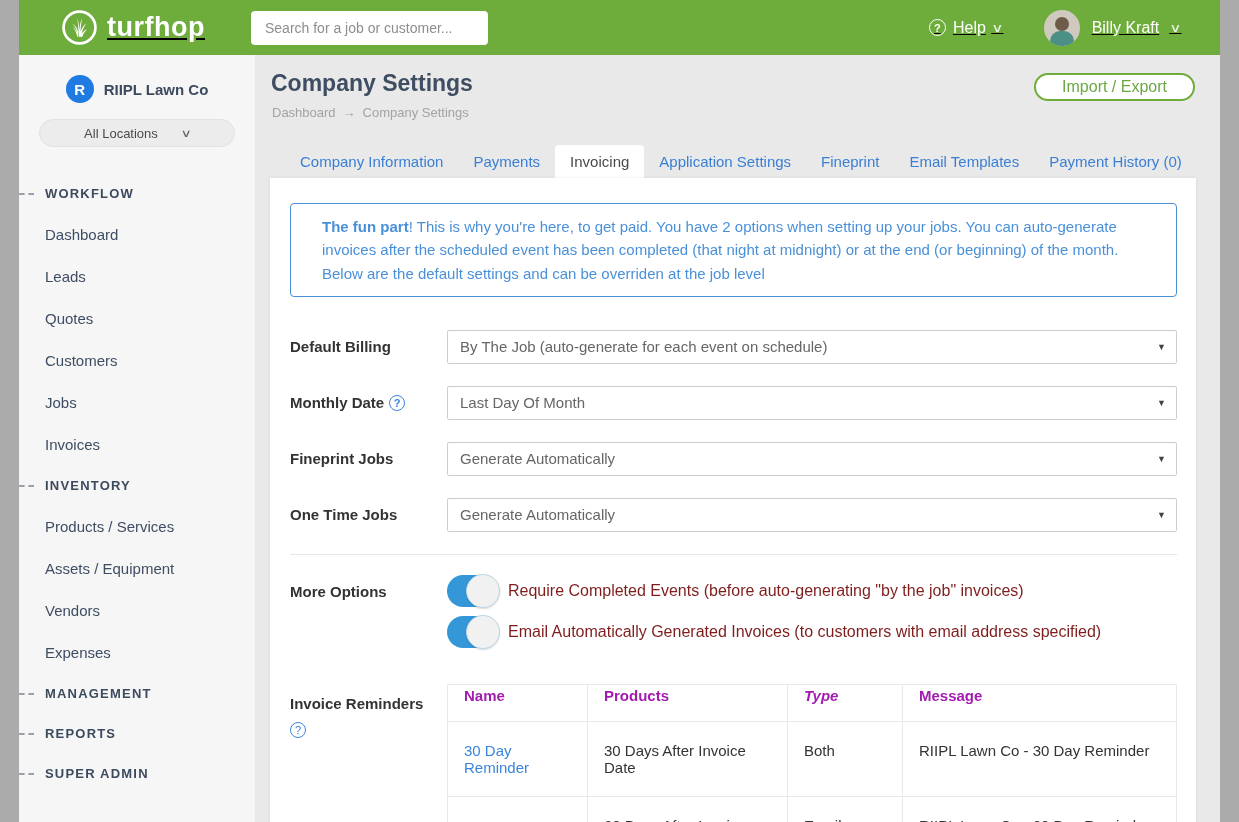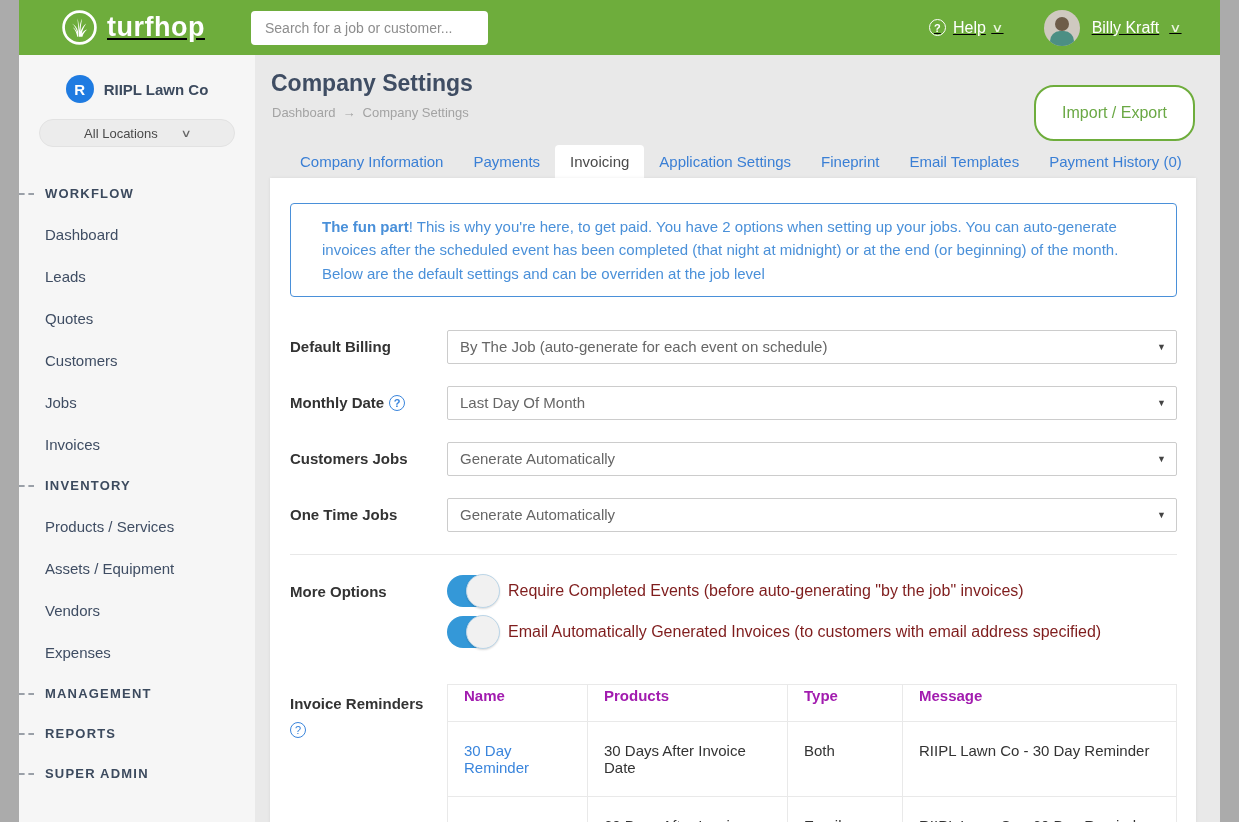--- a/index.html
+++ b/index.html
@@ -53,21 +53,21 @@
     border-top:2px dashed #9aa0a8; }
   .nav-item { height:42px; display:flex; align-items:center; padding-left:26px;
     font-size:15px; color:#3f4d63; cursor:pointer; }
 
   
   .main { position:absolute; left:255px; top:55px; right:19px; bottom:0; background:#e9e9e9; }
   .page-title { position:absolute; left:16px; top:15px; font-size:23px; font-weight:bold; color:#3f4d63; }
   .breadcrumb { position:absolute; left:17px; top:50px; font-size:13px; color:#a3a3a3;
     display:flex; gap:7px; align-items:center; }
   .crumb { color:#a3a3a3; cursor:pointer; }
-  .import-btn { position:absolute; right:25px; top:30px; height:56px; padding:0 26px;
+  .import-btn { position:absolute; right:25px; top:18px; height:28px; padding:0 26px;
     background:#fff; border:2px solid #6ead3c; border-radius:20px; color:#6aa844;
     font-size:16px; display:flex; align-items:center; cursor:pointer;
     font-family:"Liberation Sans", sans-serif; }
 
   .tabs { position:absolute; left:30px; top:90px; height:33px; display:flex; align-items:stretch; }
   .tab { display:flex; align-items:center; padding:0 15px; font-size:15px; color:#3a7fd5;
     cursor:pointer; white-space:nowrap; }
   .tab.active { background:#fff; color:#4a4a4a; border-radius:4px 4px 0 0; }
 
   .card { position:absolute; left:15px; right:24px; top:123px; bottom:-20px; background:#fff;
@@ -105,21 +105,21 @@
   .reminders-label { font-size:15px; font-weight:bold; color:#333; line-height:1.35; }
   .reminders-label-col .help-circle { margin-top:8px; }
 
   table.reminders { flex:1; border-collapse:collapse; }
   .reminders th, .reminders td { border:1px solid #e9e9e9; text-align:left;
     padding:15px 16px; font-size:15px; vertical-align:top; }
   .reminders th { font-weight:bold; color:#a21caf; padding-top:2px; padding-bottom:17px; }
   .reminders td { color:#333; padding-top:20px; padding-bottom:20px; }
   .col-name { width:140px; }
   .col-trigger { width:200px; }
-  .col-type { width:115px; }
+  .col-type { width:115px;font-style:italic; }
   .link { color:#3a85dc; cursor:pointer; }
 </style>
 </head>
 <body>
 
 <div class="edge-strip left"></div>
 <div class="edge-strip right"></div>
 
 <div class="topbar">
   <div class="brand">
@@ -219,21 +219,21 @@
           <span>Monthly Date</span>
           <span class="help-circle">?</span>
         </div>
         <div class="select-box">
           <span>Last Day Of Month</span>
           <span class="select-arrow">▼</span>
         </div>
       </div>
       <div class="form-row">
         <div class="form-label">
-          <span>Customers Jobs</span>
+          <span>Fineprint Jobs</span>
         </div>
         <div class="select-box">
           <span>Generate Automatically</span>
           <span class="select-arrow">▼</span>
         </div>
       </div>
       <div class="form-row">
         <div class="form-label">
           <span>One Time Jobs</span>
         </div>

